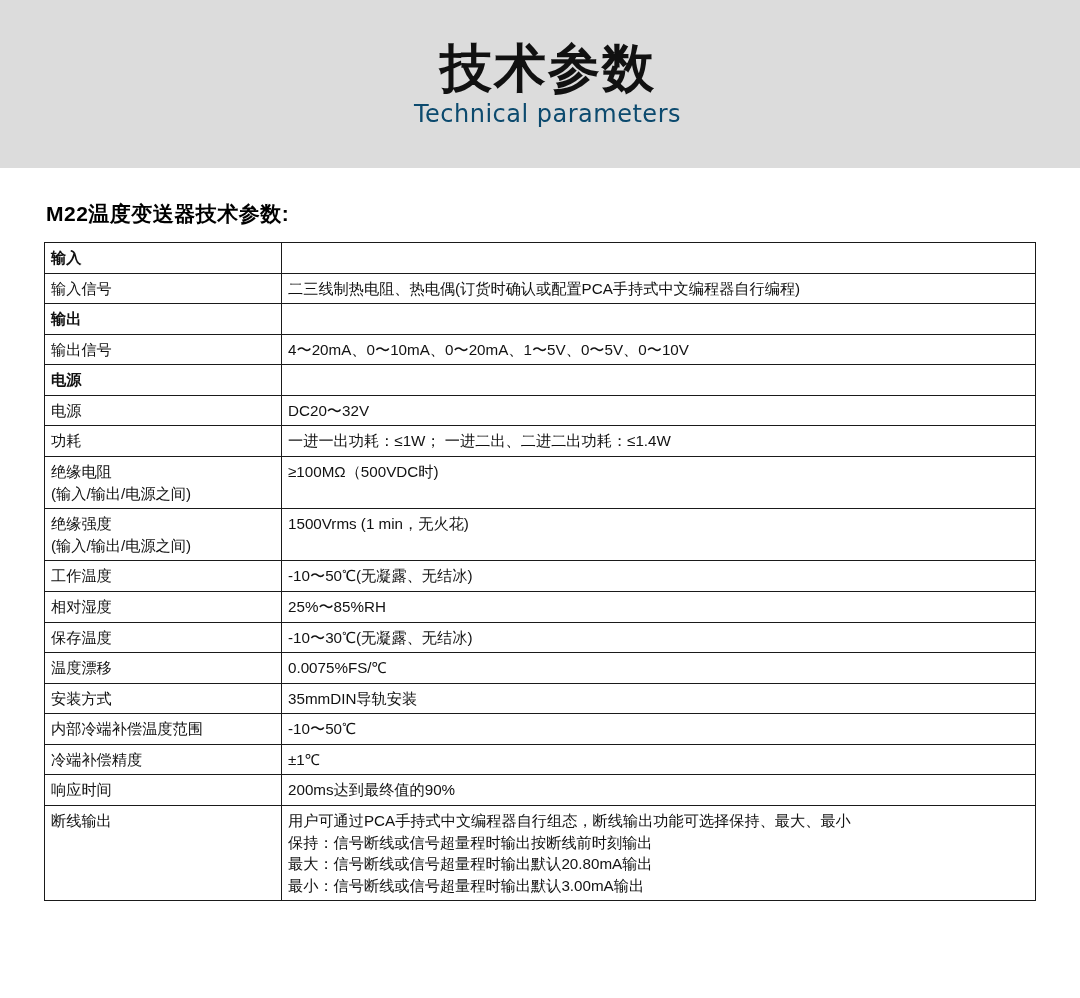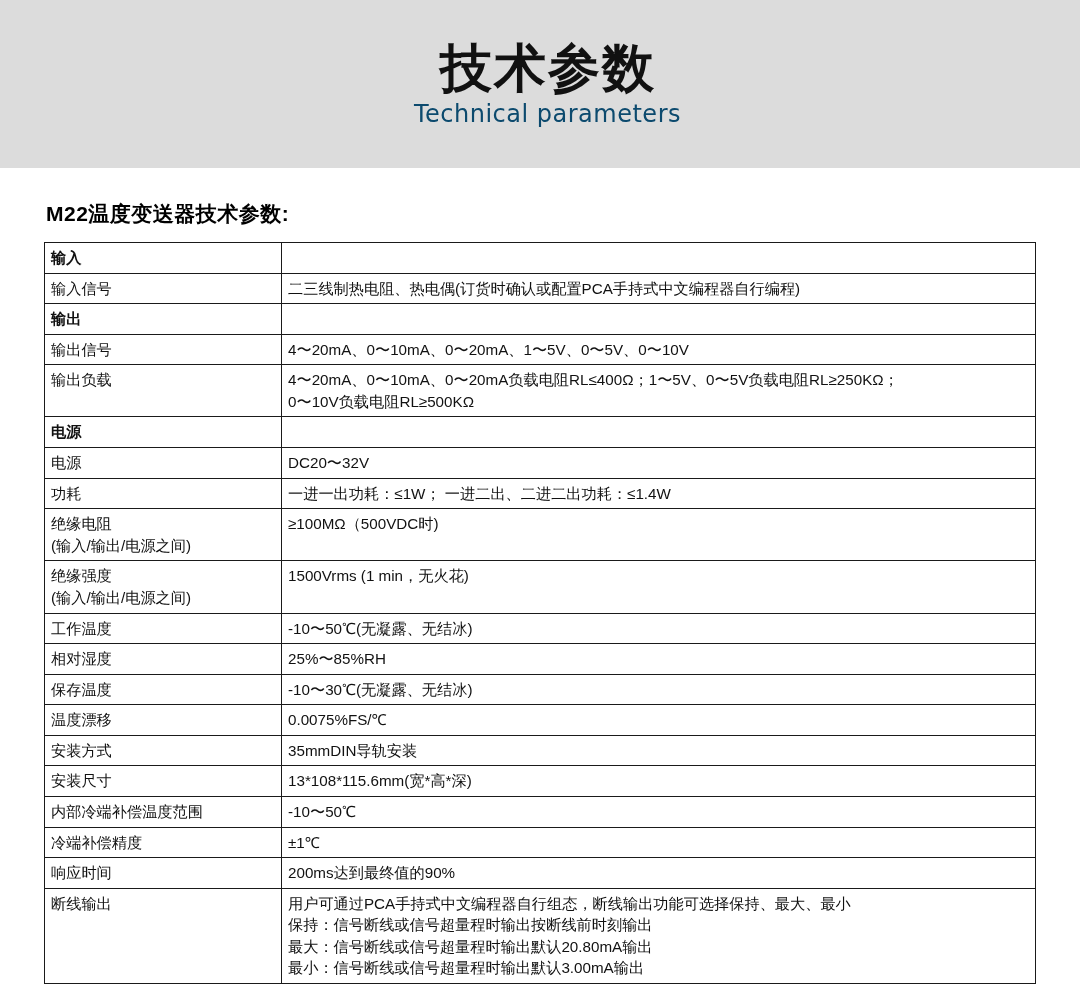--- a/index.html
+++ b/index.html
@@ -125,29 +125,20 @@
           <td class="value cell-lines">&nbsp;</td>
         </tr>
         <tr>
           <td class="label label-lines">
             <div>输出信号</div>
           </td>
           <td class="value cell-lines">
             <div>4〜20mA、0〜10mA、0〜20mA、1〜5V、0〜5V、0〜10V</div>
           </td>
         </tr>
-        <tr>
-          <td class="label label-lines">
-            <div>输出负载</div>
-          </td>
-          <td class="value cell-lines">
-            <div>4〜20mA、0〜10mA、0〜20mA负载电阻RL≤400Ω；1〜5V、0〜5V负载电阻RL≥250KΩ；</div>
-            <div>0〜10V负载电阻RL≥500KΩ</div>
-          </td>
-        </tr>
         <tr class="group">
           <td class="label label-lines">
             <div>电源</div>
           </td>
           <td class="value cell-lines">&nbsp;</td>
         </tr>
         <tr>
           <td class="label label-lines">
             <div>电源</div>
           </td>
@@ -212,28 +203,20 @@
           <td class="value cell-lines">
             <div>0.0075%FS/℃</div>
           </td>
         </tr>
         <tr>
           <td class="label label-lines">
             <div>安装方式</div>
           </td>
           <td class="value cell-lines">
             <div>35mmDIN导轨安装</div>
-          </td>
-        </tr>
-        <tr>
-          <td class="label label-lines">
-            <div>安装尺寸</div>
-          </td>
-          <td class="value cell-lines">
-            <div>13*108*115.6mm(宽*高*深)</div>
           </td>
         </tr>
         <tr>
           <td class="label label-lines">
             <div>内部冷端补偿温度范围</div>
           </td>
           <td class="value cell-lines">
             <div>-10〜50℃</div>
           </td>
         </tr>

